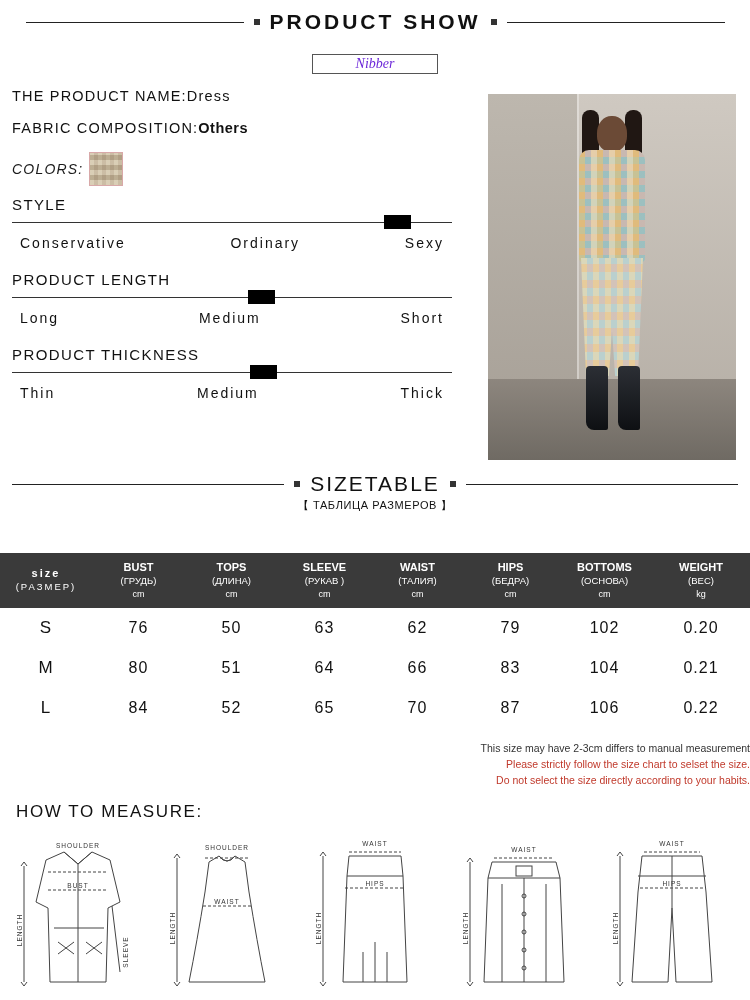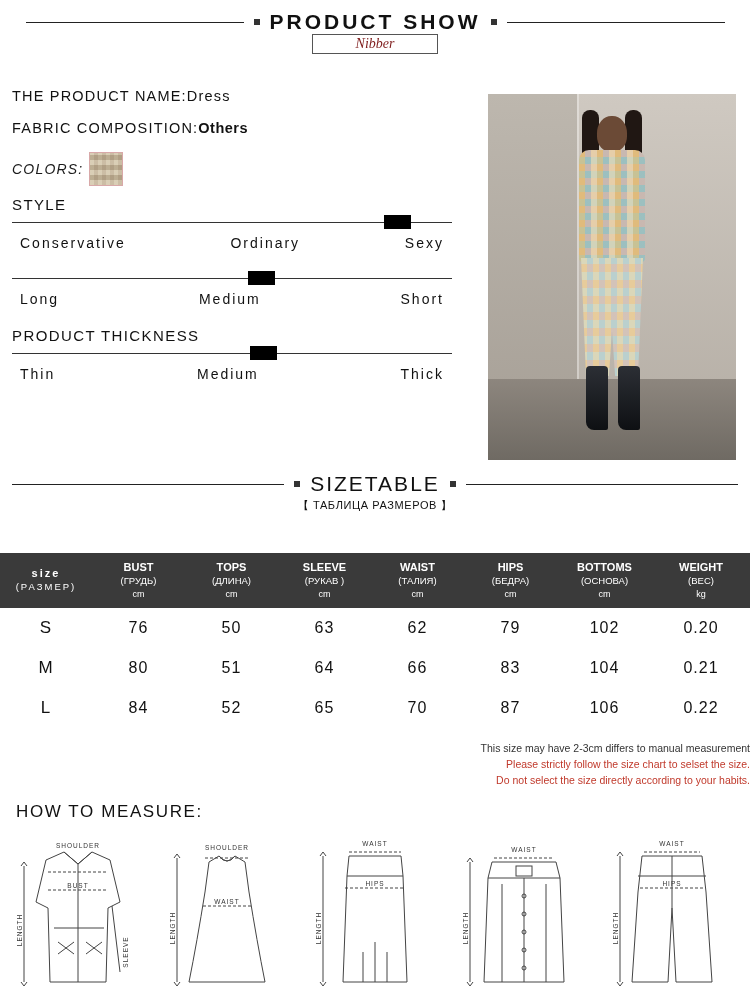--- a/index.html
+++ b/index.html
@@ -40,28 +40,28 @@
     width: 6px; height: 6px; background: #333; flex: 0 0 auto;
   }
   .header-title {
     font-size: 21px;
     letter-spacing: 3px;
     color: #111;
     white-space: nowrap;
     font-weight: 700;
   }
   .brand-box {
-    margin: 0 auto 0;
+    margin: 20px auto 0;
     width: 124px;
     border: 1px solid #555;
     text-align: center;
     font-family: "Liberation Serif", serif;
     font-style: italic;
     font-size: 14px;
-    color: #7f1d1d;
+    color: #6d28d9;
     padding: 1px 0;
   }
 
   
   .info {
     position: absolute;
     left: 12px;
     top: 88px;
     width: 440px;
   }
@@ -318,20 +318,21 @@
       <div class="marker" style="left:372px"></div>
     </div>
     <div class="attr-opts">
       <span>Conservative</span>
       <span>Ordinary</span>
       <span>Sexy</span>
     </div>
   </div>
 
   <div class="attr-block sp">
+    <div class="attr-title">PRODUCT LENGTH</div>
     <div class="attr-bar">
       <div class="rule"></div>
       <div class="marker" style="left:236px"></div>
     </div>
     <div class="attr-opts">
       <span>Long</span>
       <span>Medium</span>
       <span>Short</span>
     </div>
   </div>

